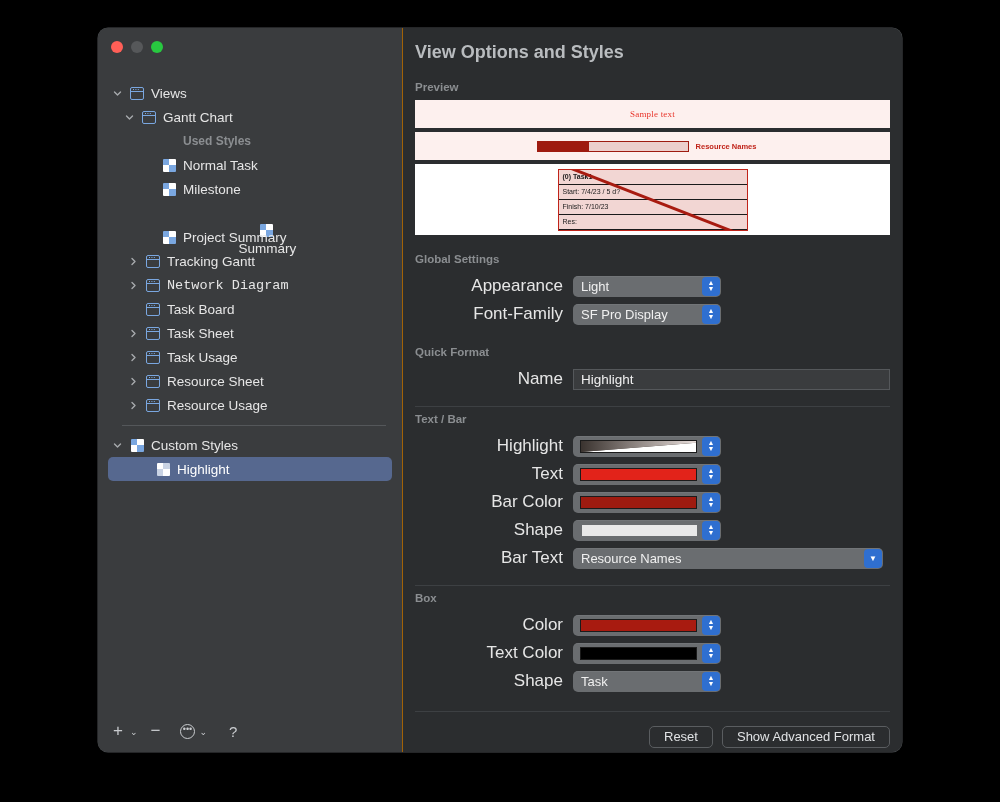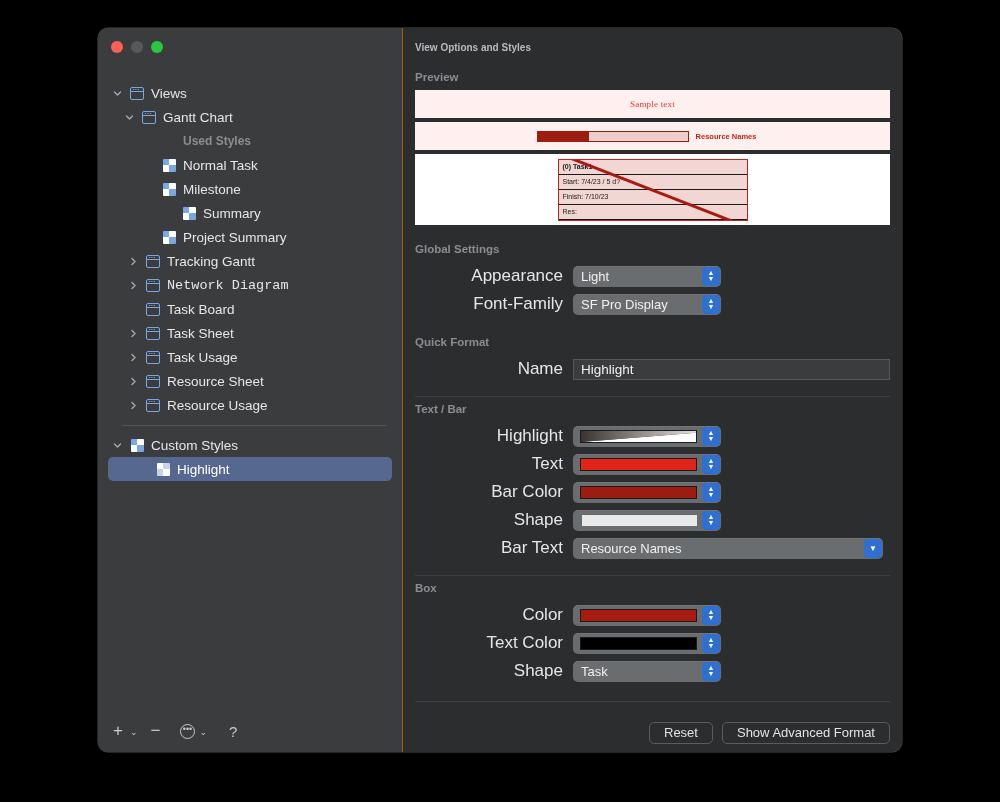--- a/index.html
+++ b/index.html
@@ -127,21 +127,21 @@
 
   
   #detail {
     flex: 1;
     background: #2b2d2f;
     position: relative;
     display: flex;
     flex-direction: column;
   }
   #detail-title {
-    font-size: 10px; font-weight: bold; color: #b9bcbf;
+    font-size: 18px; font-weight: bold; color: #b9bcbf;
     padding: 14px 0 0 12px;
   }
   #detail-body { padding: 0 12px; flex: 1; }
 
   .section-head {
     font-size: 11.5px; font-weight: bold; color: #8b8e91;
     margin-top: 18px; margin-bottom: 7px;
   }
   .hr { height: 1px; background: #3d4043; margin-top: 13px; }
 
@@ -338,21 +338,21 @@
           <span class="icon-slot">
             <span class="ico-style">
               <i></i>
               <i></i>
               <i></i>
               <i></i>
             </span>
           </span>
           <span class="lbl">Milestone</span>
         </div>
-        <div class="row" style="padding-left: 62px;">
+        <div class="row" style="padding-left: 42px; flex-direction: column;">
           <span class="spacer18"></span>
           <span class="icon-slot">
             <span class="ico-style">
               <i></i>
               <i></i>
               <i></i>
               <i></i>
             </span>
           </span>
           <span class="lbl">Summary</span>

